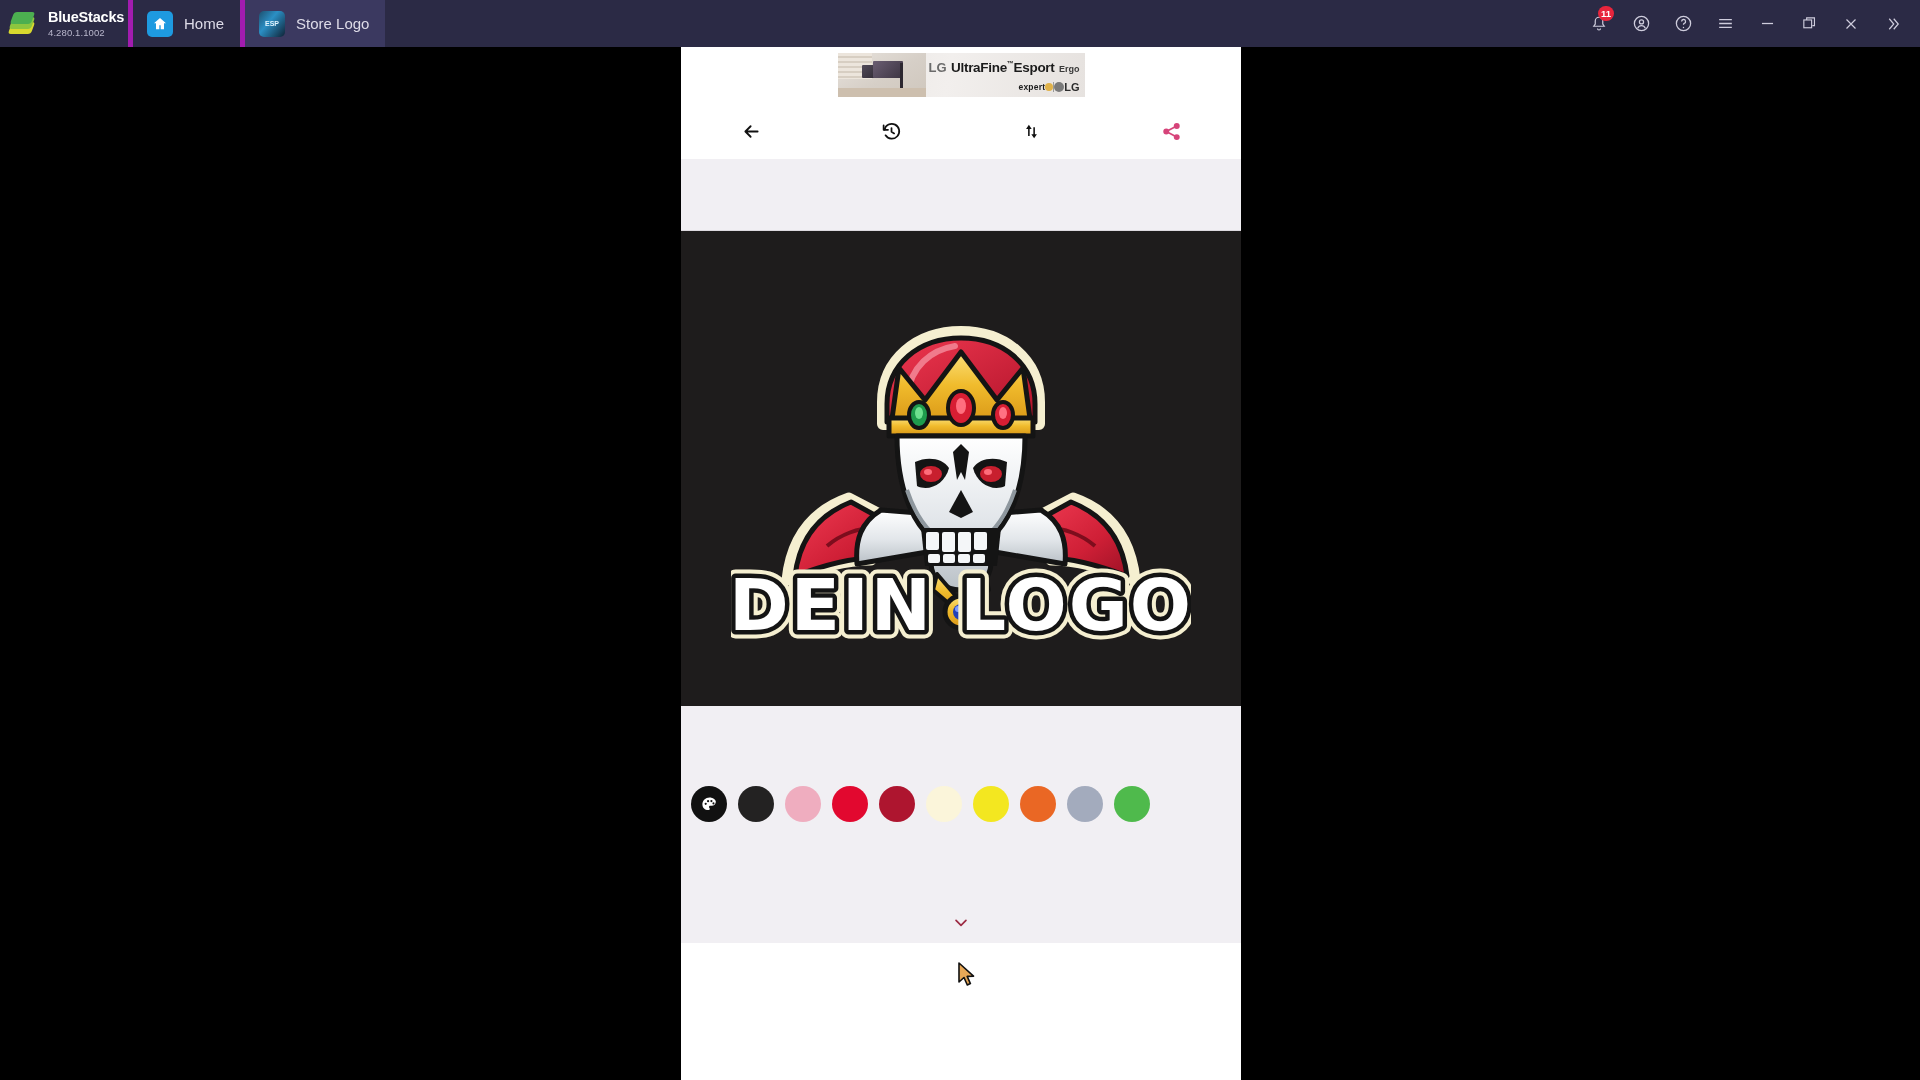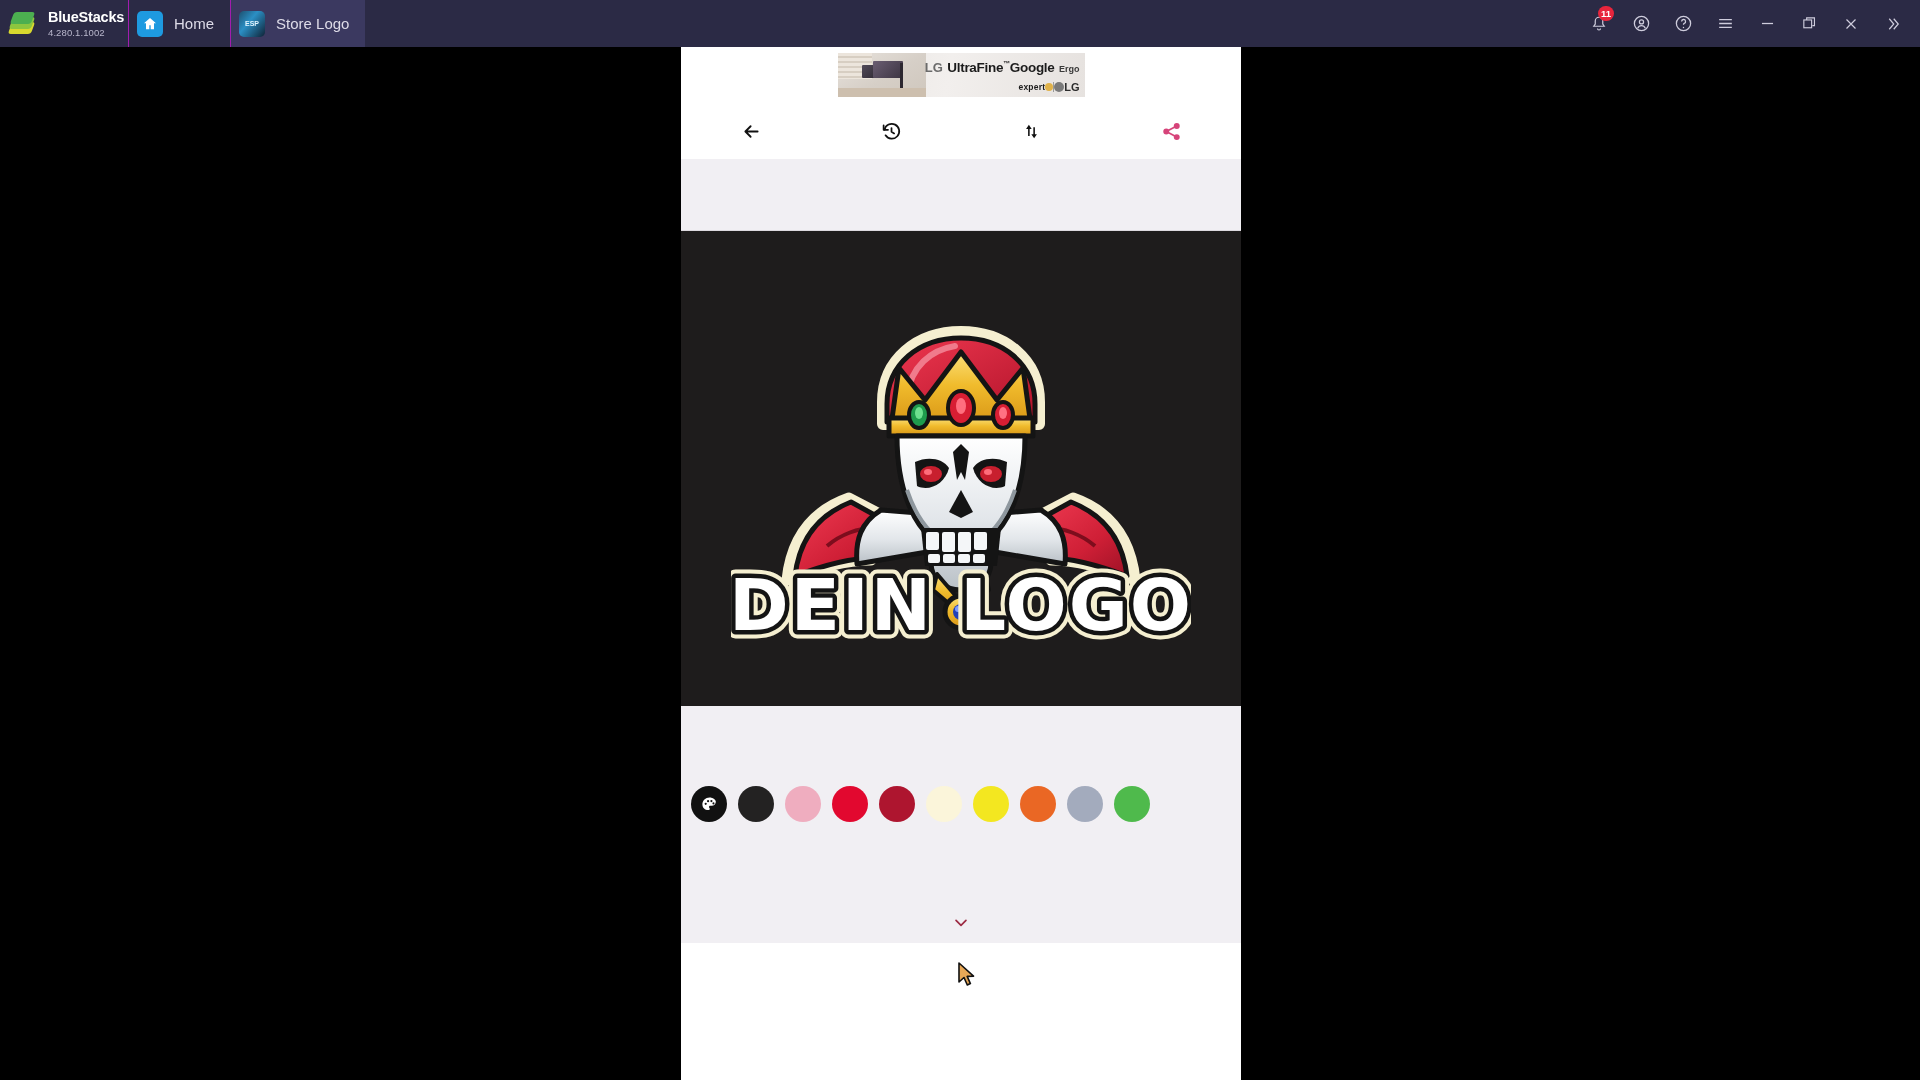--- a/index.html
+++ b/index.html
@@ -31,22 +31,22 @@
   .bs-logo .l3 {
     position:absolute; left:3px; top:1px; width:21px; height:12px;
     background:#4caf50; transform:skewX(-20deg); border-radius:3px;
   }
   .bs-names { display:flex; flex-direction:column; line-height:1; }
   .bs-title { color:#fff; font-size:14.5px; font-weight:bold; letter-spacing:-0.2px; }
   .bs-ver { color:#b9b7cc; font-size:9.5px; margin-top:3px; letter-spacing:0.1px; }
 
   .tab {
     display:flex; align-items:center; gap:11px;
-    padding:0 16px 0 8px;
-    border-left:1px solid #a21caf;
+    padding:0 16px 0 14px;
+    border-left:5px solid #a21caf;
     cursor:pointer; flex:0 0 auto;
   }
   .tab.active { background:#3b3960; }
   .tab-label { color:#dedce8; font-size:15px; white-space:nowrap; }
   .tab-ico { width:26px; height:26px; border-radius:5px; flex:0 0 auto; position:relative; overflow:hidden; }
   .tab-ico.home { background:#1e9ae0; display:flex; align-items:center; justify-content:center; }
   .tab-ico.home svg { width:16px; height:16px; }
   .tab-ico.play { background:#1b1a2e; display:flex; align-items:center; justify-content:center; }
   .tab-ico.play .tri {
     width:0;height:0; border-left:11px solid #4caf50;
@@ -254,21 +254,21 @@
       <div class="ad-photo">
         <div class="blind"></div>
           <div class="mon2"></div>
           <div class="mon"></div>
         <div class="arm"></div>
           <div class="desk"></div>
       </div>
       <div class="ad-text">
         <div class="ad-l1">
           <span class="ad-lg1">LG</span>
-          <span class="ad-uf">UltraFine</span><span class="ad-uf" style="font-size:7px;vertical-align:super;">™</span><span class="ad-uf">Google</span>
+          <span class="ad-uf">UltraFine</span><span class="ad-uf" style="font-size:7px;vertical-align:super;">™</span><span class="ad-uf">Esport</span>
           <span class="ad-ergo">Ergo</span>
         </div>
         <div class="ad-l2">
           <span class="ad-expert">expert</span>
           <span class="ad-dot"></span>
           <span class="ad-div"></span>
           <span class="ad-lgdot"></span>
           <span class="ad-lg2">LG</span>
         </div>
       </div>

